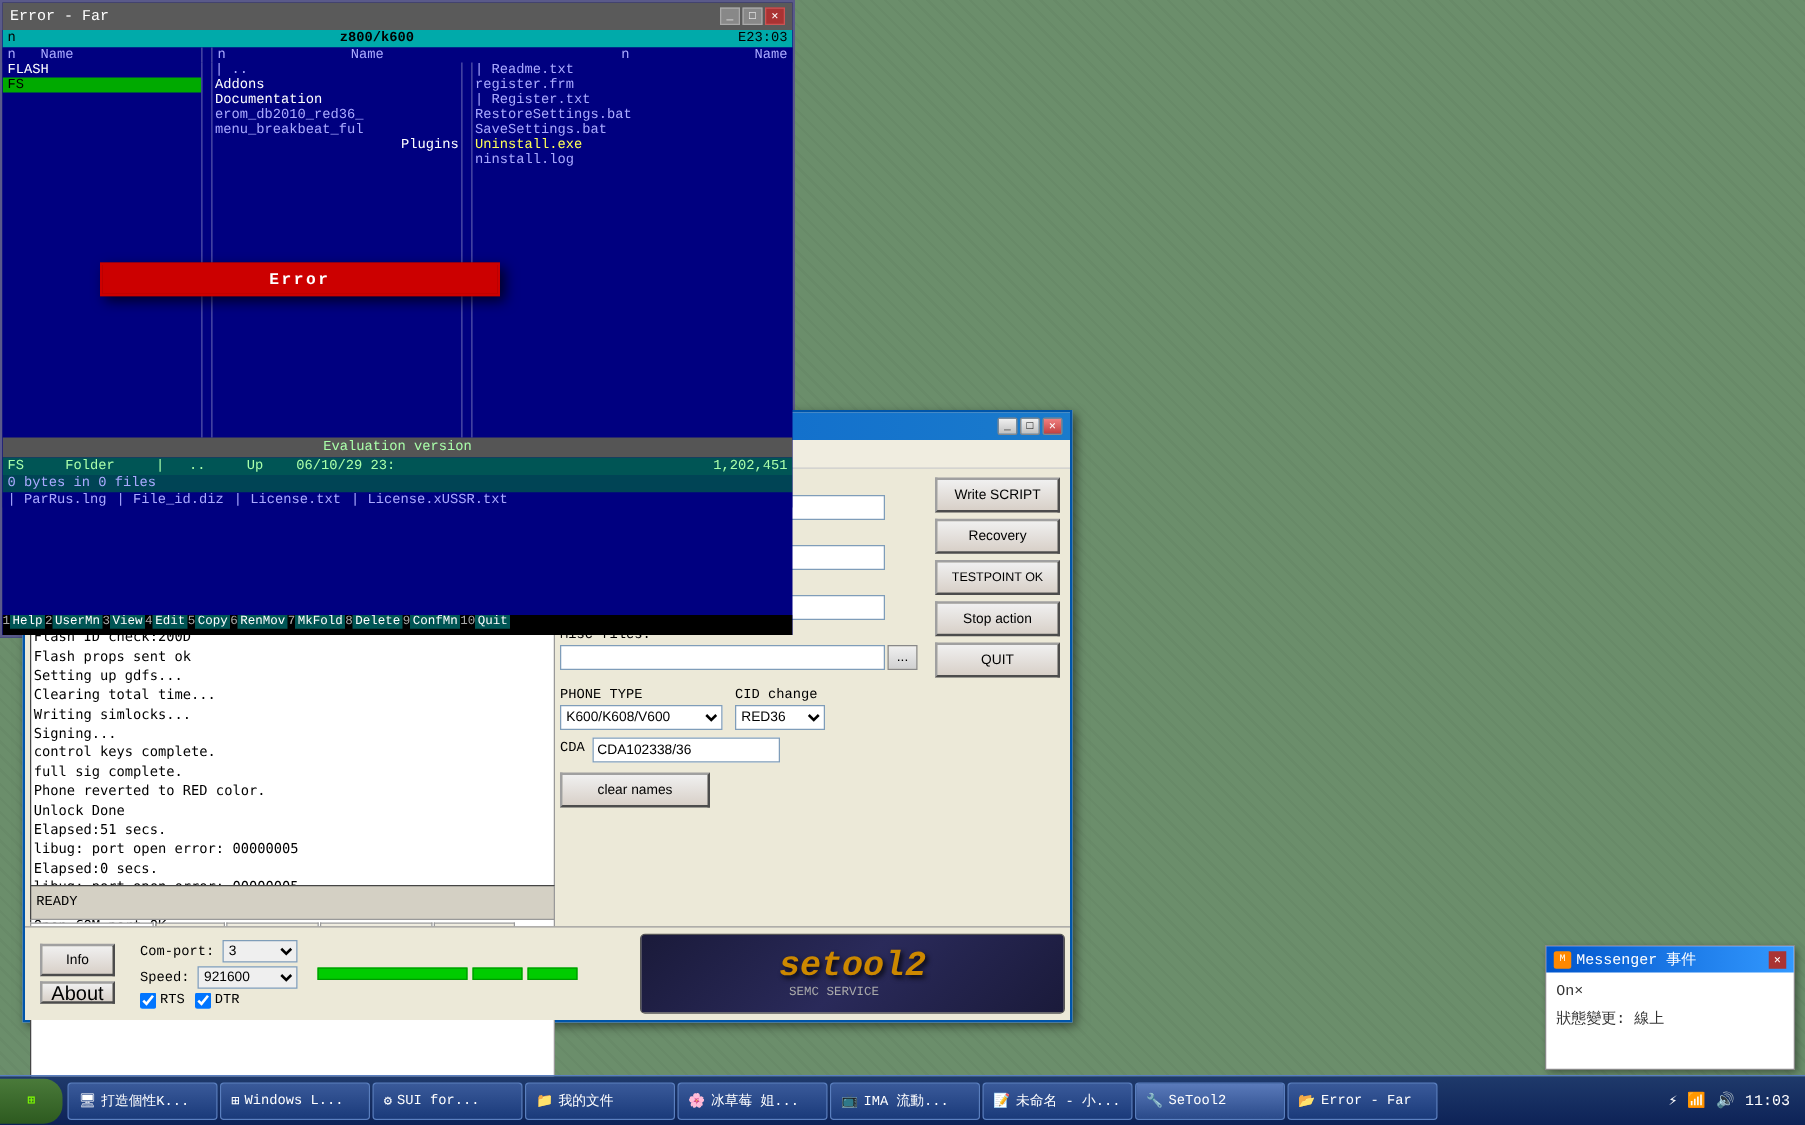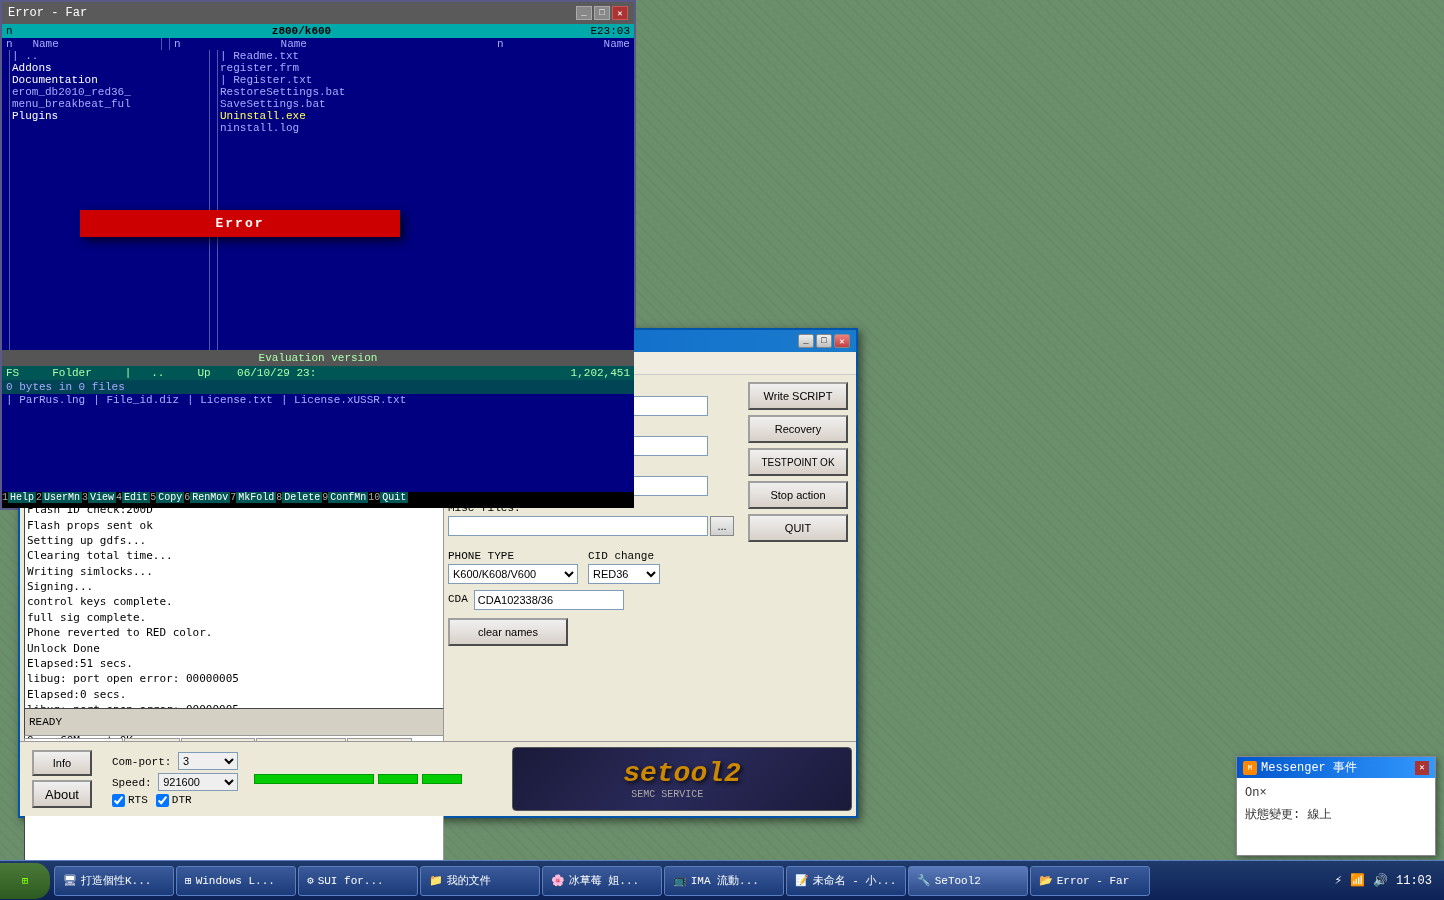--- a/index.html
+++ b/index.html
@@ -274,24 +274,24 @@
     .info-btn {
       width: 60px;
       height: 26px;
       background: linear-gradient(to bottom, #f0f0f0, #d8d0c8);
       border: 2px outset #a0a0a0;
       font-size: 11px;
       cursor: pointer;
     }
     .about-btn {
       width: 60px;
-      height: 28px;
+      height: 18px;
       background: linear-gradient(to bottom, #f0f0f0, #d8d0c8);
       border: 2px outset #a0a0a0;
-      font-size: 13px;
+      font-size: 16px;
       cursor: pointer;
     }
 
     .comport-section {
       display: flex;
       flex-direction: column;
       gap: 3px;
       font-size: 11px;
     }
     .comport-select {
@@ -663,30 +663,34 @@
         <div style="width:8px; border-right:1px solid #5555aa;"></div>
 
         <div style="flex:1; padding:0 4px; display:flex; justify-content:space-between;">
           <span style="color:#aaaaff;">n</span>&nbsp;&nbsp;&nbsp;<span style="color:#aaaaff;">Name</span>
           <span style="color:#aaaaff; margin-left:150px;">n</span>&nbsp;&nbsp;&nbsp;<span style="color:#aaaaff;">Name</span>
         </div>
       </div>
 
       <div style="display:flex; font-family:'Courier New',monospace; font-size:11px; height:300px;">
 
+        <div style="width:160px; border-right:1px solid #5555aa; overflow:hidden;">
+          <div style="color:white; padding:0 4px;">FLASH</div>
+          <div style="background:#00aa00; color:black; padding:0 4px;">FS</div>
+        </div>
 
         <div style="width:8px; border-right:1px solid #5555aa;"></div>
 
         <div style="width:200px; border-right:1px solid #5555aa; overflow:hidden; padding:0 2px;">
           <div style="color:#aaaaff;">| ..</div>
           <div style="color:white;">Addons</div>
           <div style="color:white;">Documentation</div>
           <div style="color:#aaaaff;">erom_db2010_red36_</div>
           <div style="color:#aaaaff;">menu_breakbeat_ful</div>
-          <div style="color:white;">Plugins</div>
+          <div style="color:white;text-align:right;">Plugins</div>
         </div>
 
         <div style="width:8px; border-right:1px solid #5555aa;"></div>
 
         <div style="flex:1; overflow:hidden; padding:0 2px;">
           <div style="color:#aaaaff;">| Readme.txt</div>
           <div style="color:#aaaaff;">register.frm</div>
           <div style="color:#aaaaff;">| Register.txt</div>
           <div style="color:#aaaaff;">RestoreSettings.bat</div>
           <div style="color:#aaaaff;">SaveSettings.bat</div>

